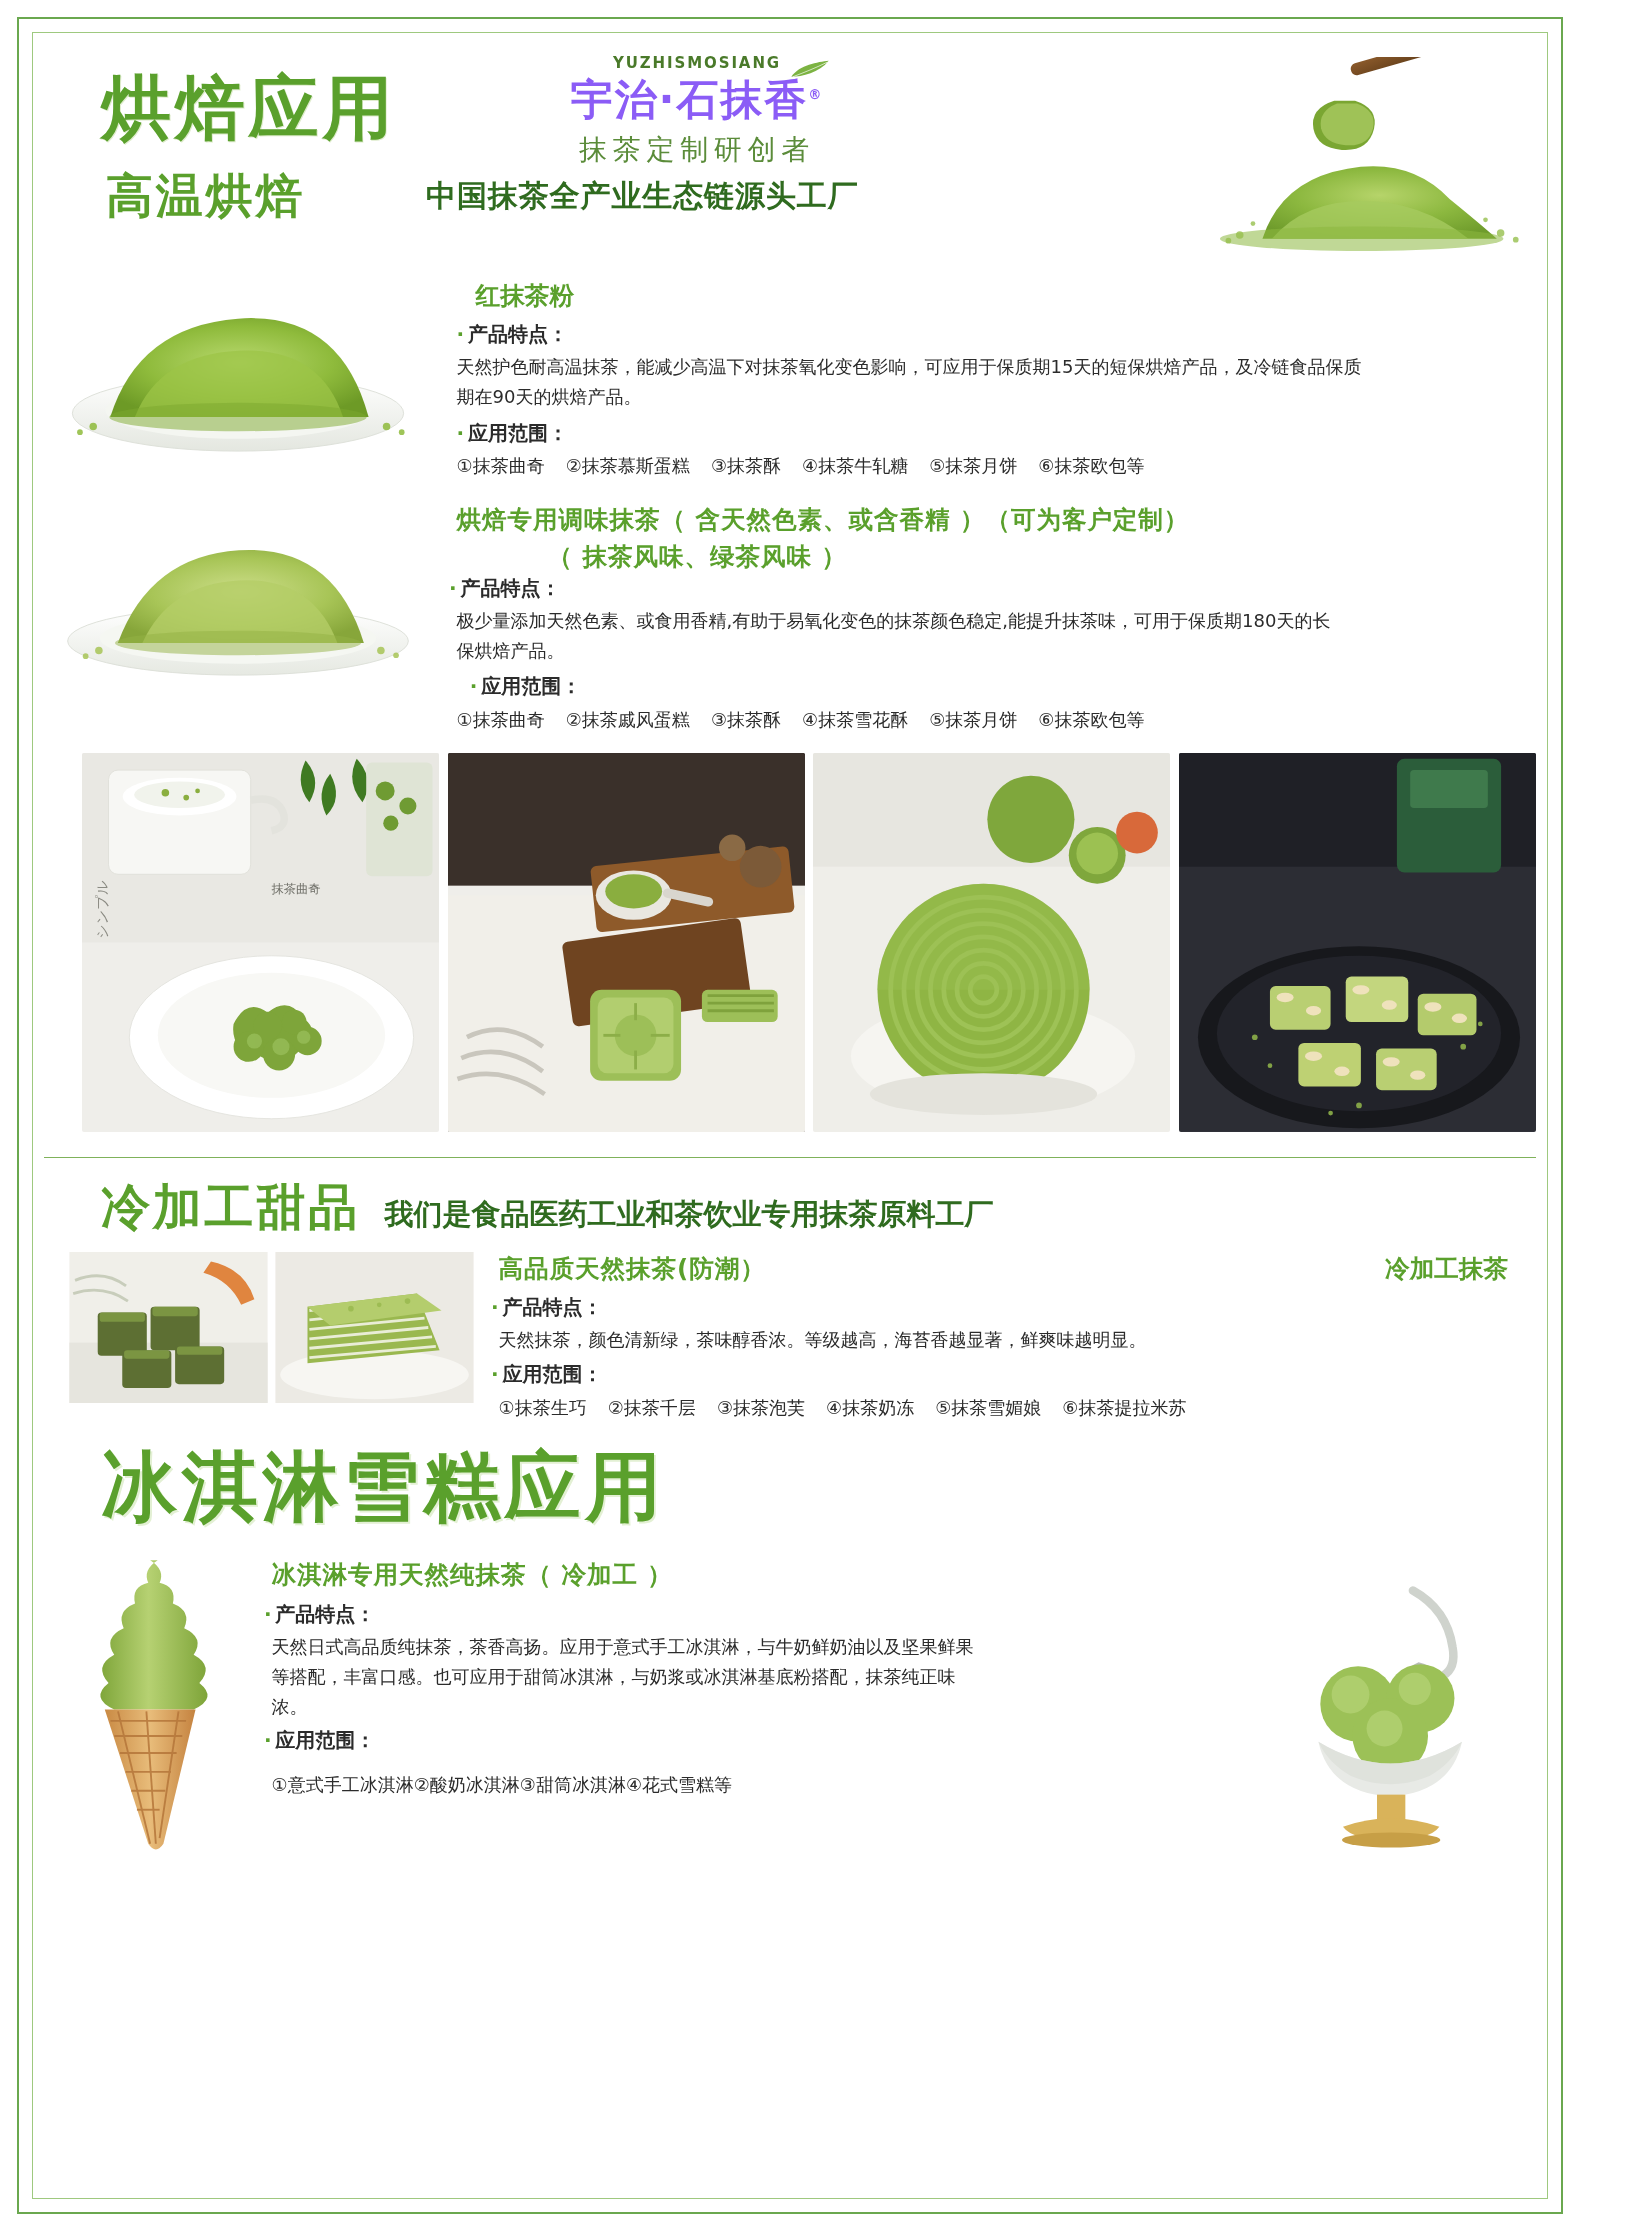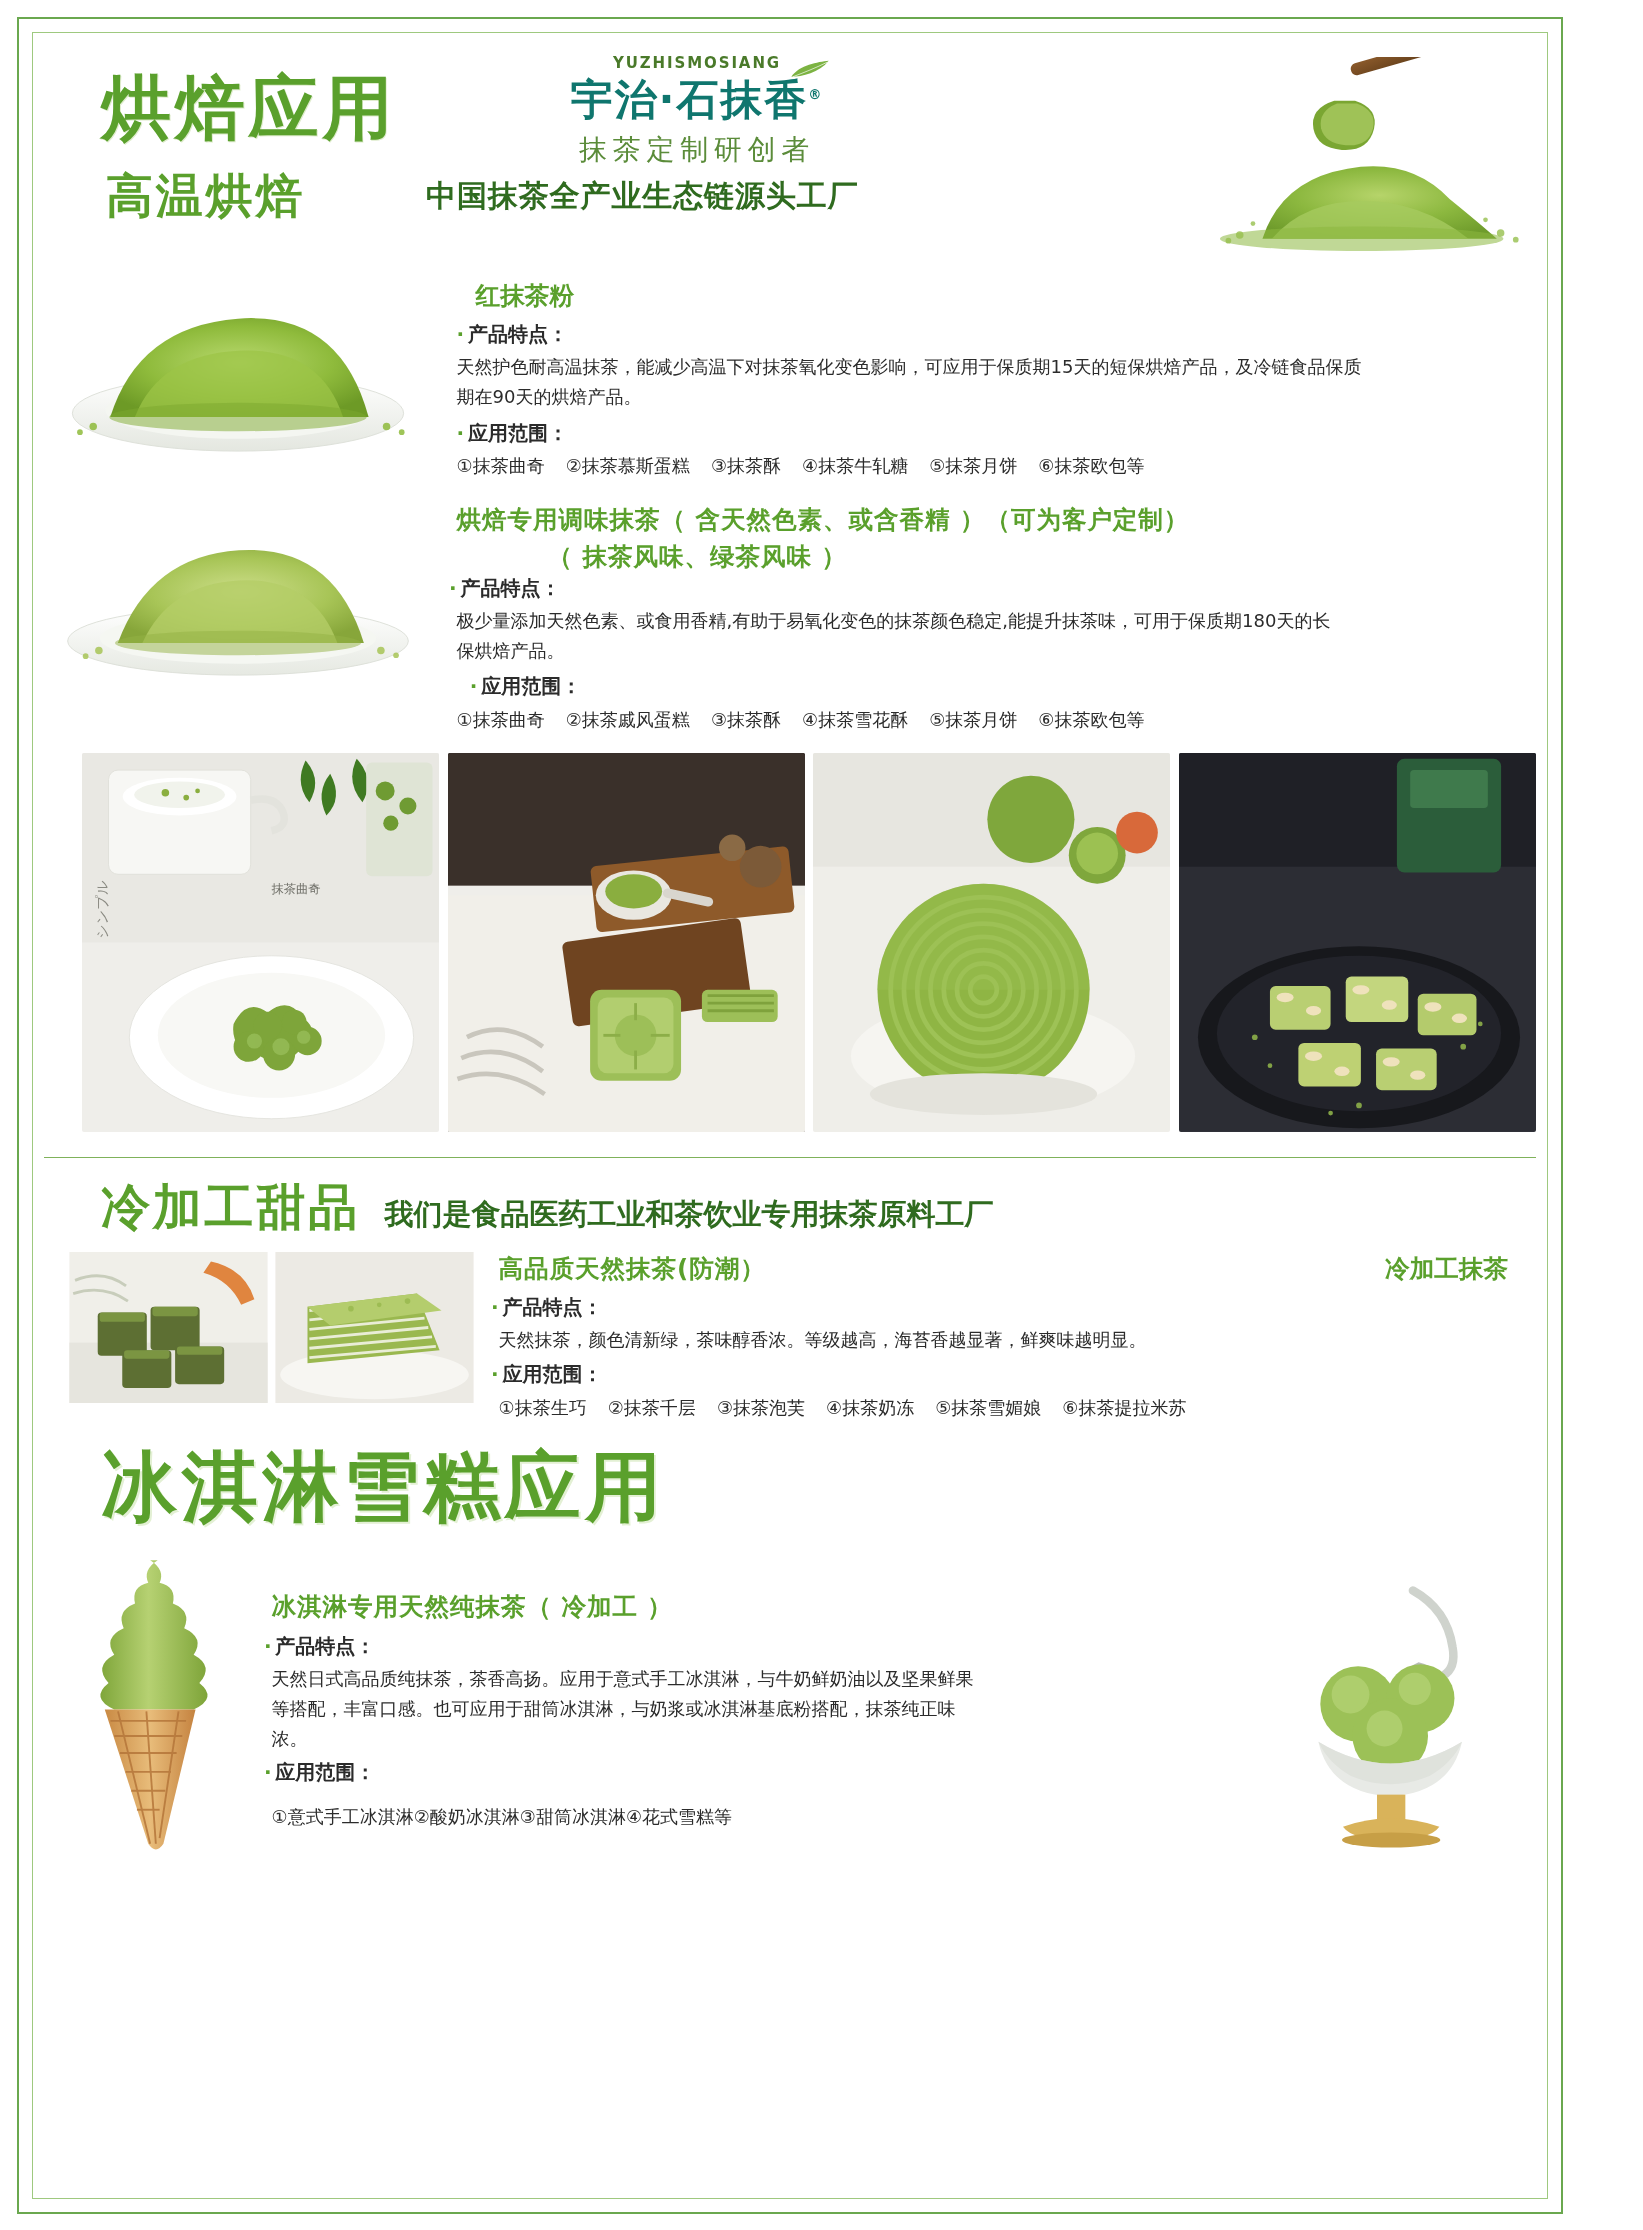--- a/index.html
+++ b/index.html
@@ -69,21 +69,21 @@
   }
 
   
   .logo{
     position:absolute;left:511px;top:9.5px;width:284px;text-align:center;
   }
   .logo .lat{
     font-size:15px;letter-spacing:1.9px;color:#4a7a2a;font-weight:bold;
   }
   .logo .cn{
-    font-size:42px;color:#0f766e;font-weight:bold;letter-spacing:1.9px;
+    font-size:42px;color:#8b5cf6;font-weight:bold;letter-spacing:1.9px;
     position:relative;display:inline-block;
   }
   .logo .cn sup{font-size:13.2px;vertical-align:super;}
   .logo .tag{
     font-size:28px;color:#5b8c3a;letter-spacing:5.7px;margin-top:3.8px;
   }
   .logo .leaf{
     position:absolute;right:9.5px;top:5.7px;width:40px;height:21px;
   }
 
@@ -496,21 +496,21 @@
             <span>⑤抹茶雪媚娘</span>
             <span>⑥抹茶提拉米苏</span>
           </div>
         </div>
       </div>
     </div>
 
     <div style="margin-top:17px;position:relative;">
       <div class="sec3-title" style="margin-left:57px;">冰淇淋雪糕应用</div>
 
-      <div style="display:flex;gap:9.5px;align-items:center;margin-top:5.7px;">
+      <div style="display:flex;gap:9.5px;align-items:flex-start;margin-top:5.7px;">
 
         <div style="flex:0 0 218px;">
           <svg viewBox="0 0 230 330" width="218" height="312">
             <defs>
               <linearGradient id="sv" x1="0" y1="0" x2="1" y2="0">
                 <stop offset="0%" stop-color="#7fa63a"></stop>
                   <stop offset="45%" stop-color="#b6d172"></stop>
                 <stop offset="100%" stop-color="#7ea439"></stop>
               </linearGradient>
               <linearGradient id="cn" x1="0" y1="0" x2="1" y2="0">

